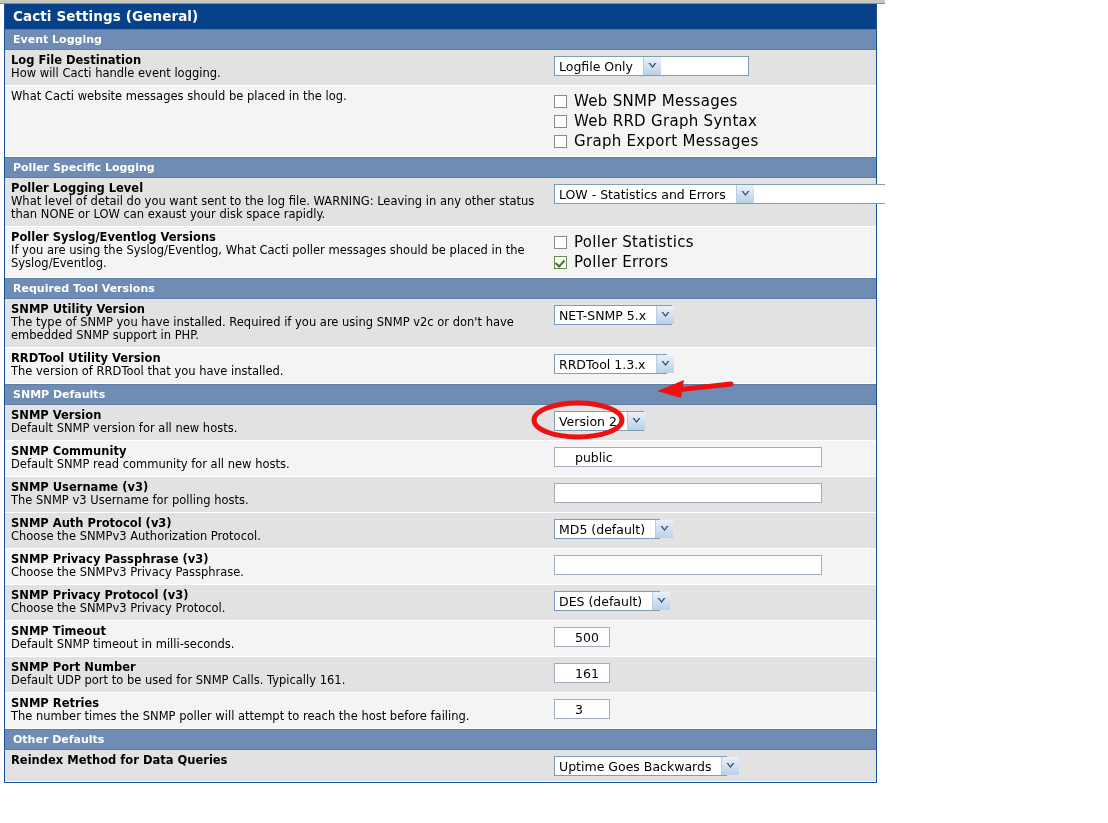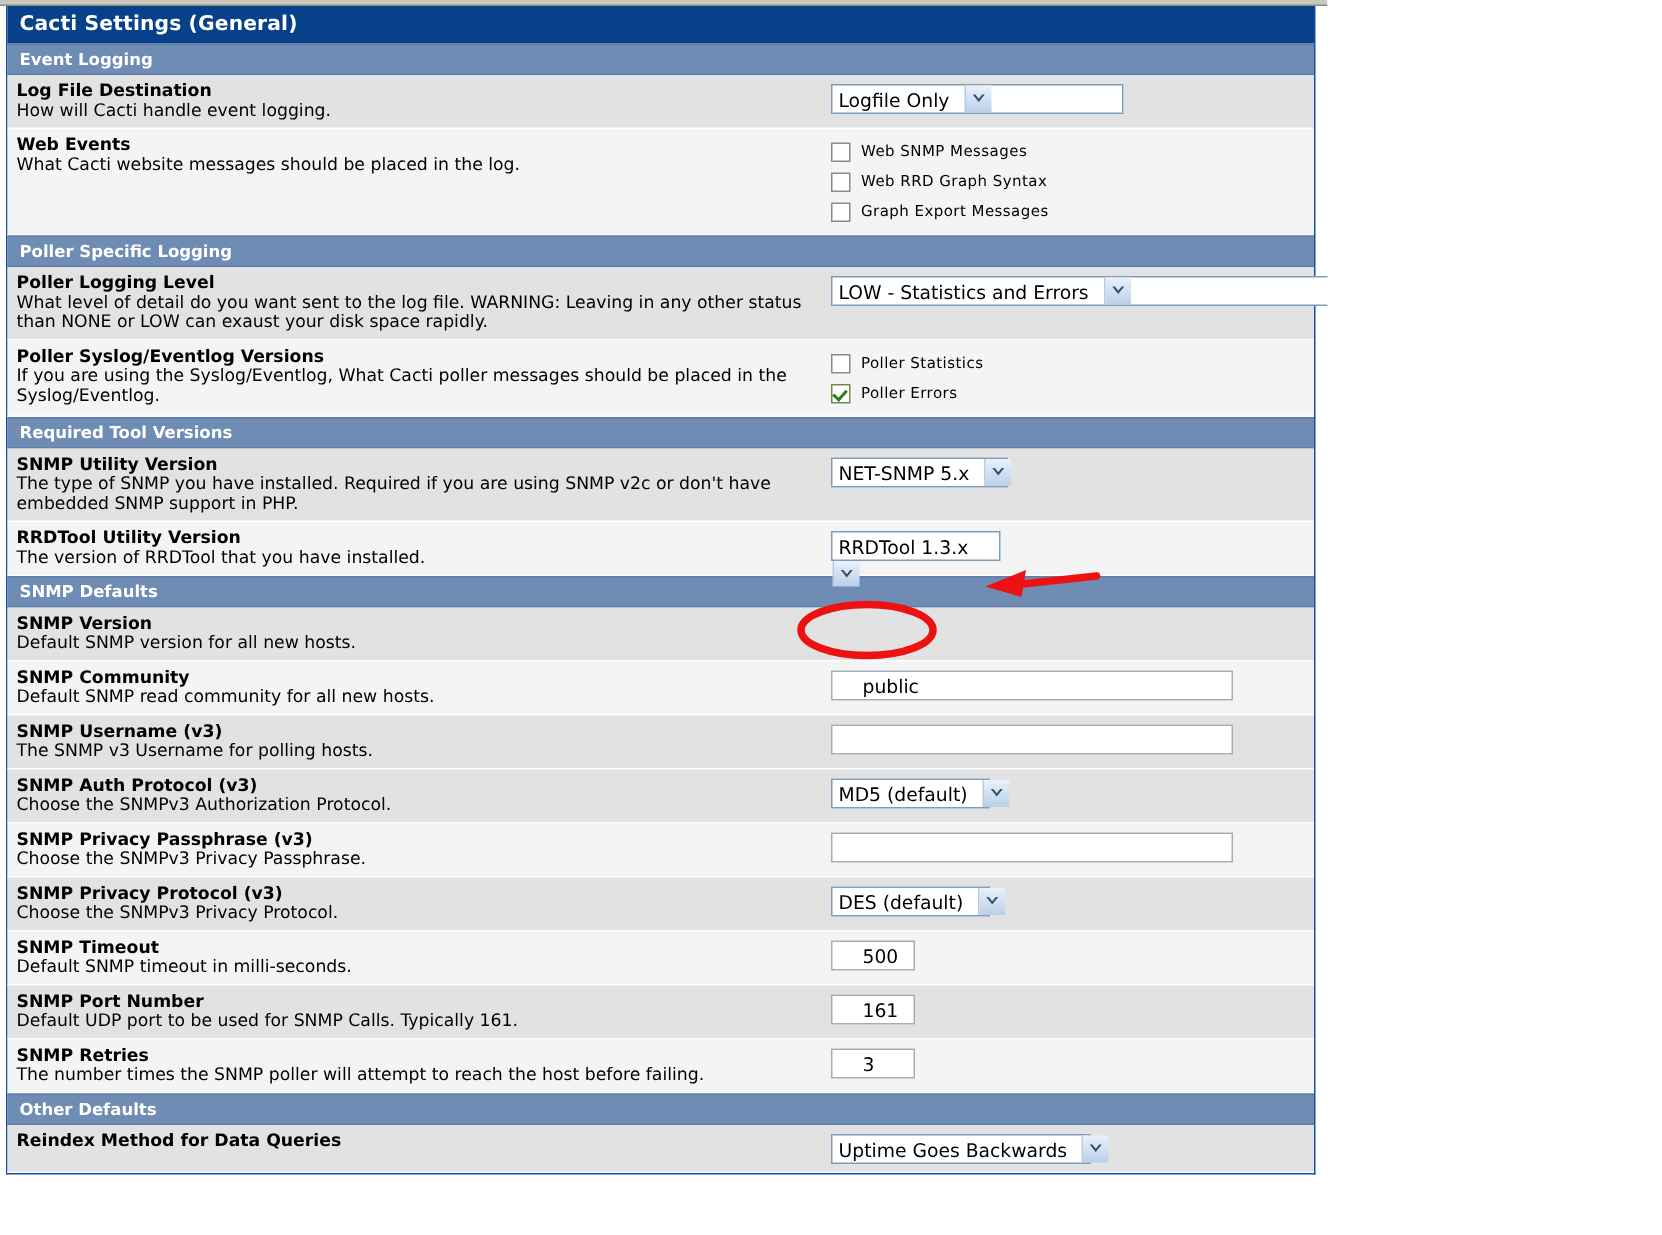--- a/index.html
+++ b/index.html
@@ -150,21 +150,21 @@
     position: absolute;
     left: 2px;
     top: 1px;
     width: 4px;
     height: 7px;
     border: solid #2e7d1f;
     border-width: 0 2px 2px 0;
     transform: rotate(42deg);
   }
   .cb-label {
-    font-size: 10px;
+    font-size: 15px;
     color: #000000;
     letter-spacing: 0.3px;
   }
 
   
   #annotations {
     position: absolute;
     left: 0; top: 0;
     width: 1108px;
     height: 823px;
@@ -191,21 +191,20 @@
               <div class="sel-text">Logfile Only</div>
               <div class="sel-arrow">
                 <svg width="9" height="7" viewBox="0 0 9 7">
                   <path d="M0.5 1 L4.5 6 L8.5 1 L6.8 1 L4.5 3.9 L2.2 1 Z" fill="#31516f"></path>
                 </svg>
               </div>
             </div></div>
         </div>
         <div class="row even">
           <div class="cell-label">
-            <div class="f-title">Web Events</div>
             <div class="f-desc">What Cacti website messages should be placed in the log.</div>
           </div>
           <div class="cell-field">
             <div>
               <div class="cb-line">
                 <span class="cb"></span>
                 <span class="cb-label">Web SNMP Messages</span>
               </div>
               <div class="cb-line">
                 <span class="cb"></span>
@@ -264,35 +263,43 @@
                   <path d="M0.5 1 L4.5 6 L8.5 1 L6.8 1 L4.5 3.9 L2.2 1 Z" fill="#31516f"></path>
                 </svg>
               </div>
             </div></div>
         </div>
         <div class="row even">
           <div class="cell-label">
             <div class="f-title">RRDTool Utility Version</div>
             <div class="f-desc">The version of RRDTool that you have installed.</div>
           </div>
-          <div class="cell-field"><div class="sel" style="width: 113px; flex-direction: column;">
+          <div class="cell-field"><div class="sel" style="width: 113px;">
               <div class="sel-text">RRDTool 1.3.x</div>
               <div class="sel-arrow">
                 <svg width="9" height="7" viewBox="0 0 9 7">
                   <path d="M0.5 1 L4.5 6 L8.5 1 L6.8 1 L4.5 3.9 L2.2 1 Z" fill="#31516f"></path>
                 </svg>
               </div>
             </div></div>
         </div>
         <div class="section-head">SNMP Defaults</div>
         <div class="row odd">
           <div class="cell-label">
             <div class="f-title">SNMP Version</div>
             <div class="f-desc">Default SNMP version for all new hosts.</div>
           </div>
+          <div class="cell-field"><div class="sel" style="width: 90px;">
+              <div class="sel-text">Version 2</div>
+              <div class="sel-arrow">
+                <svg width="9" height="7" viewBox="0 0 9 7">
+                  <path d="M0.5 1 L4.5 6 L8.5 1 L6.8 1 L4.5 3.9 L2.2 1 Z" fill="#31516f"></path>
+                </svg>
+              </div>
+            </div></div>
         </div>
         <div class="row even">
           <div class="cell-label">
             <div class="f-title">SNMP Community</div>
             <div class="f-desc">Default SNMP read community for all new hosts.</div>
           </div>
           <div class="cell-field"><div class="txt wide">public</div></div>
         </div>
         <div class="row odd">
           <div class="cell-label">

